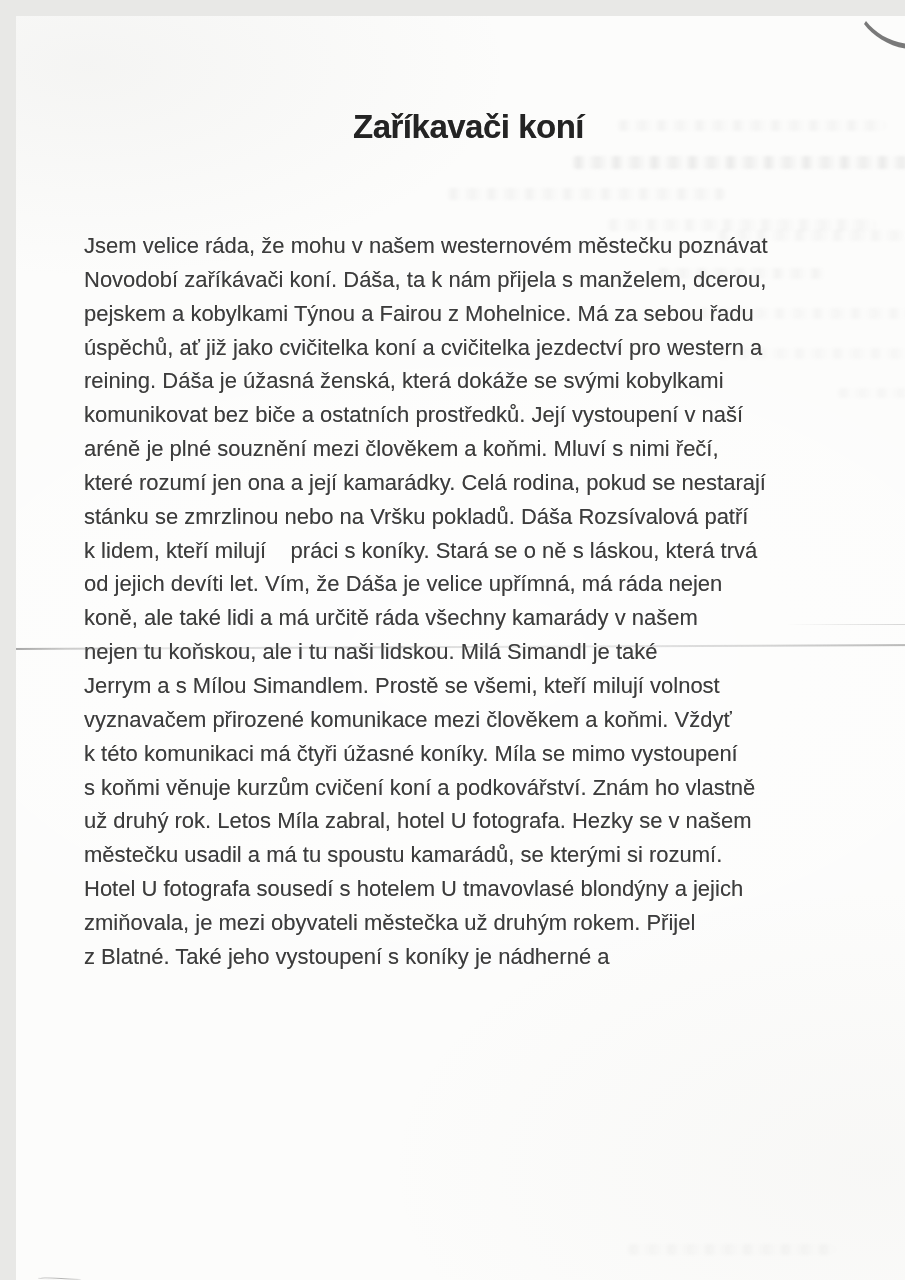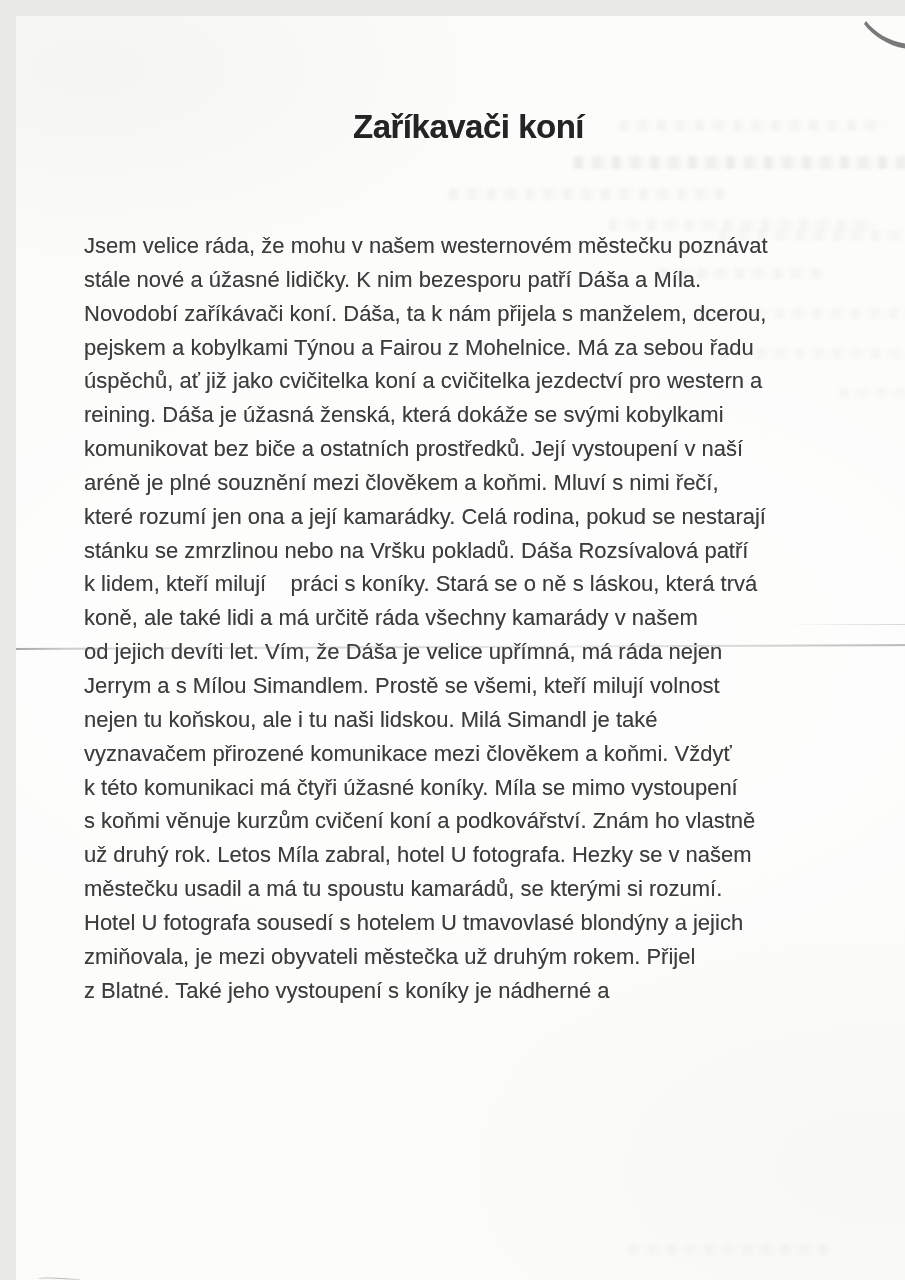--- a/index.html
+++ b/index.html
@@ -134,34 +134,33 @@
   <div class="smudge" style="left:640px; top:252px; width:170px; height:11px; opacity:0.13;"></div>
   <div class="smudge" style="left:680px; top:292px; width:215px; height:11px; opacity:0.11;"></div>
   <div class="smudge" style="left:700px; top:332px; width:195px; height:11px; opacity:0.10;"></div>
   <div class="smudge" style="left:820px; top:372px; width:85px; height:10px; opacity:0.10;"></div>
   <div class="smudge" style="left:610px; top:1228px; width:210px; height:11px; opacity:0.10;"></div>
 
   <div class="doc-title">Zaříkavači koní</div>
 
   <div class="text-block">
     <div class="text-line">Jsem velice ráda, že mohu v našem westernovém městečku poznávat</div>
-    <div class="text-line">stále nové a úžasné lidičky. K nim bezesporu patří Dáša a Míla.</div>
     <div class="text-line">Novodobí zaříkávači koní. Dáša, ta k nám přijela s manželem, dcerou,</div>
     <div class="text-line">pejskem a kobylkami Týnou a Fairou z Mohelnice. Má za sebou řadu</div>
     <div class="text-line">úspěchů, ať již jako cvičitelka koní a cvičitelka jezdectví pro western a</div>
     <div class="text-line">reining. Dáša je úžasná ženská, která dokáže se svými kobylkami</div>
     <div class="text-line">komunikovat bez biče a ostatních prostředků. Její vystoupení v naší</div>
     <div class="text-line">aréně je plné souznění mezi člověkem a koňmi. Mluví s nimi řečí,</div>
     <div class="text-line">které rozumí jen ona a její kamarádky. Celá rodina, pokud se nestarají</div>
     <div class="text-line">stánku se zmrzlinou nebo na Vršku pokladů. Dáša Rozsívalová patří</div>
     <div class="text-line">k lidem, kteří milují    práci s koníky. Stará se o ně s láskou, která trvá</div>
+    <div class="text-line">od jejich devíti let. Vím, že Dáša je velice upřímná, má ráda nejen</div>
     <div class="text-line">koně, ale také lidi a má určitě ráda všechny kamarády v našem</div>
-    <div class="text-line">od jejich devíti let. Vím, že Dáša je velice upřímná, má ráda nejen</div>
+    <div class="text-line">nejen tu koňskou, ale i tu naši lidskou. Milá Simandl je také</div>
     <div class="text-line">Jerrym a s Mílou Simandlem. Prostě se všemi, kteří milují volnost</div>
-    <div class="text-line">nejen tu koňskou, ale i tu naši lidskou. Milá Simandl je také</div>
     <div class="text-line">vyznavačem přirozené komunikace mezi člověkem a koňmi. Vždyť</div>
     <div class="text-line">k této komunikaci má čtyři úžasné koníky. Míla se mimo vystoupení</div>
     <div class="text-line">s koňmi věnuje kurzům cvičení koní a podkovářství. Znám ho vlastně</div>
     <div class="text-line">už druhý rok. Letos Míla zabral, hotel U fotografa. Hezky se v našem</div>
     <div class="text-line">městečku usadil a má tu spoustu kamarádů, se kterými si rozumí.</div>
     <div class="text-line">Hotel U fotografa sousedí s hotelem U tmavovlasé blondýny a jejich</div>
     <div class="text-line">zmiňovala, je mezi obyvateli městečka už druhým rokem. Přijel</div>
     <div class="text-line">z Blatné. Také jeho vystoupení s koníky je nádherné a</div>
   </div>
 

